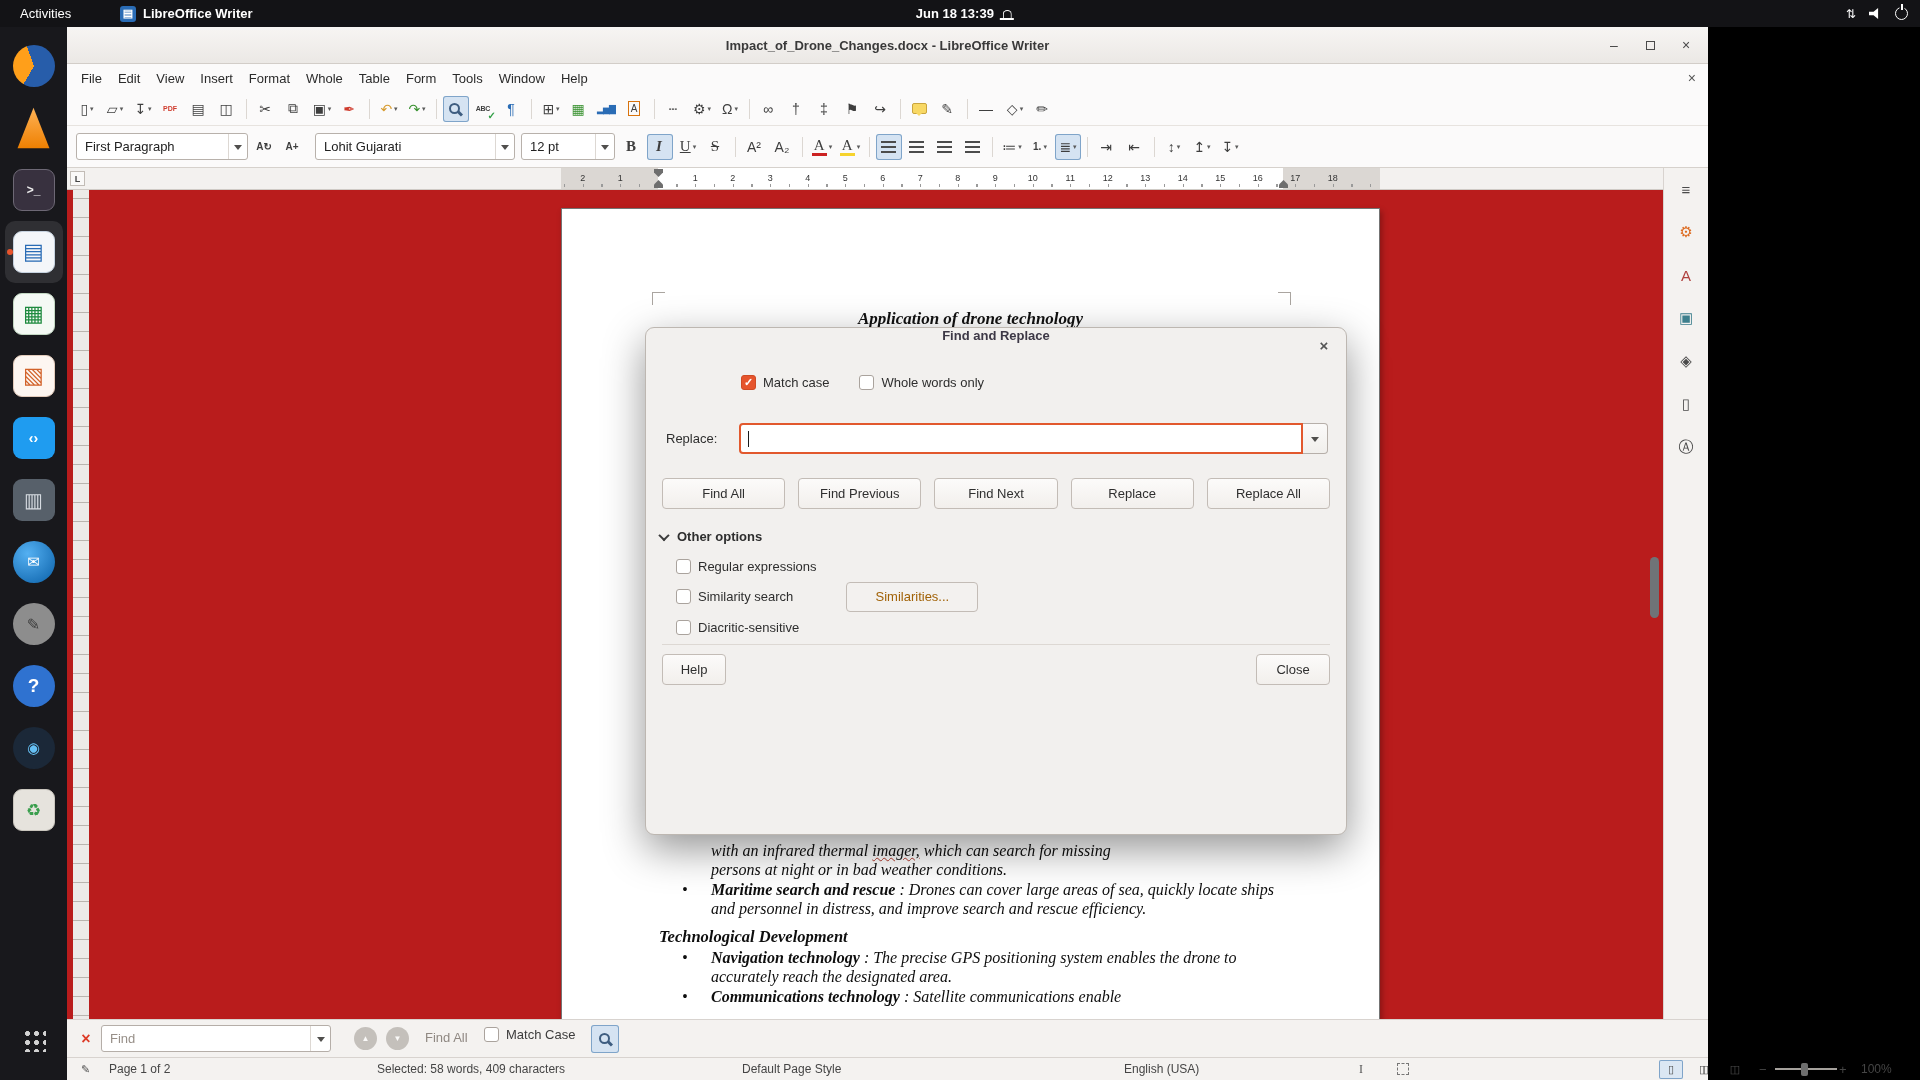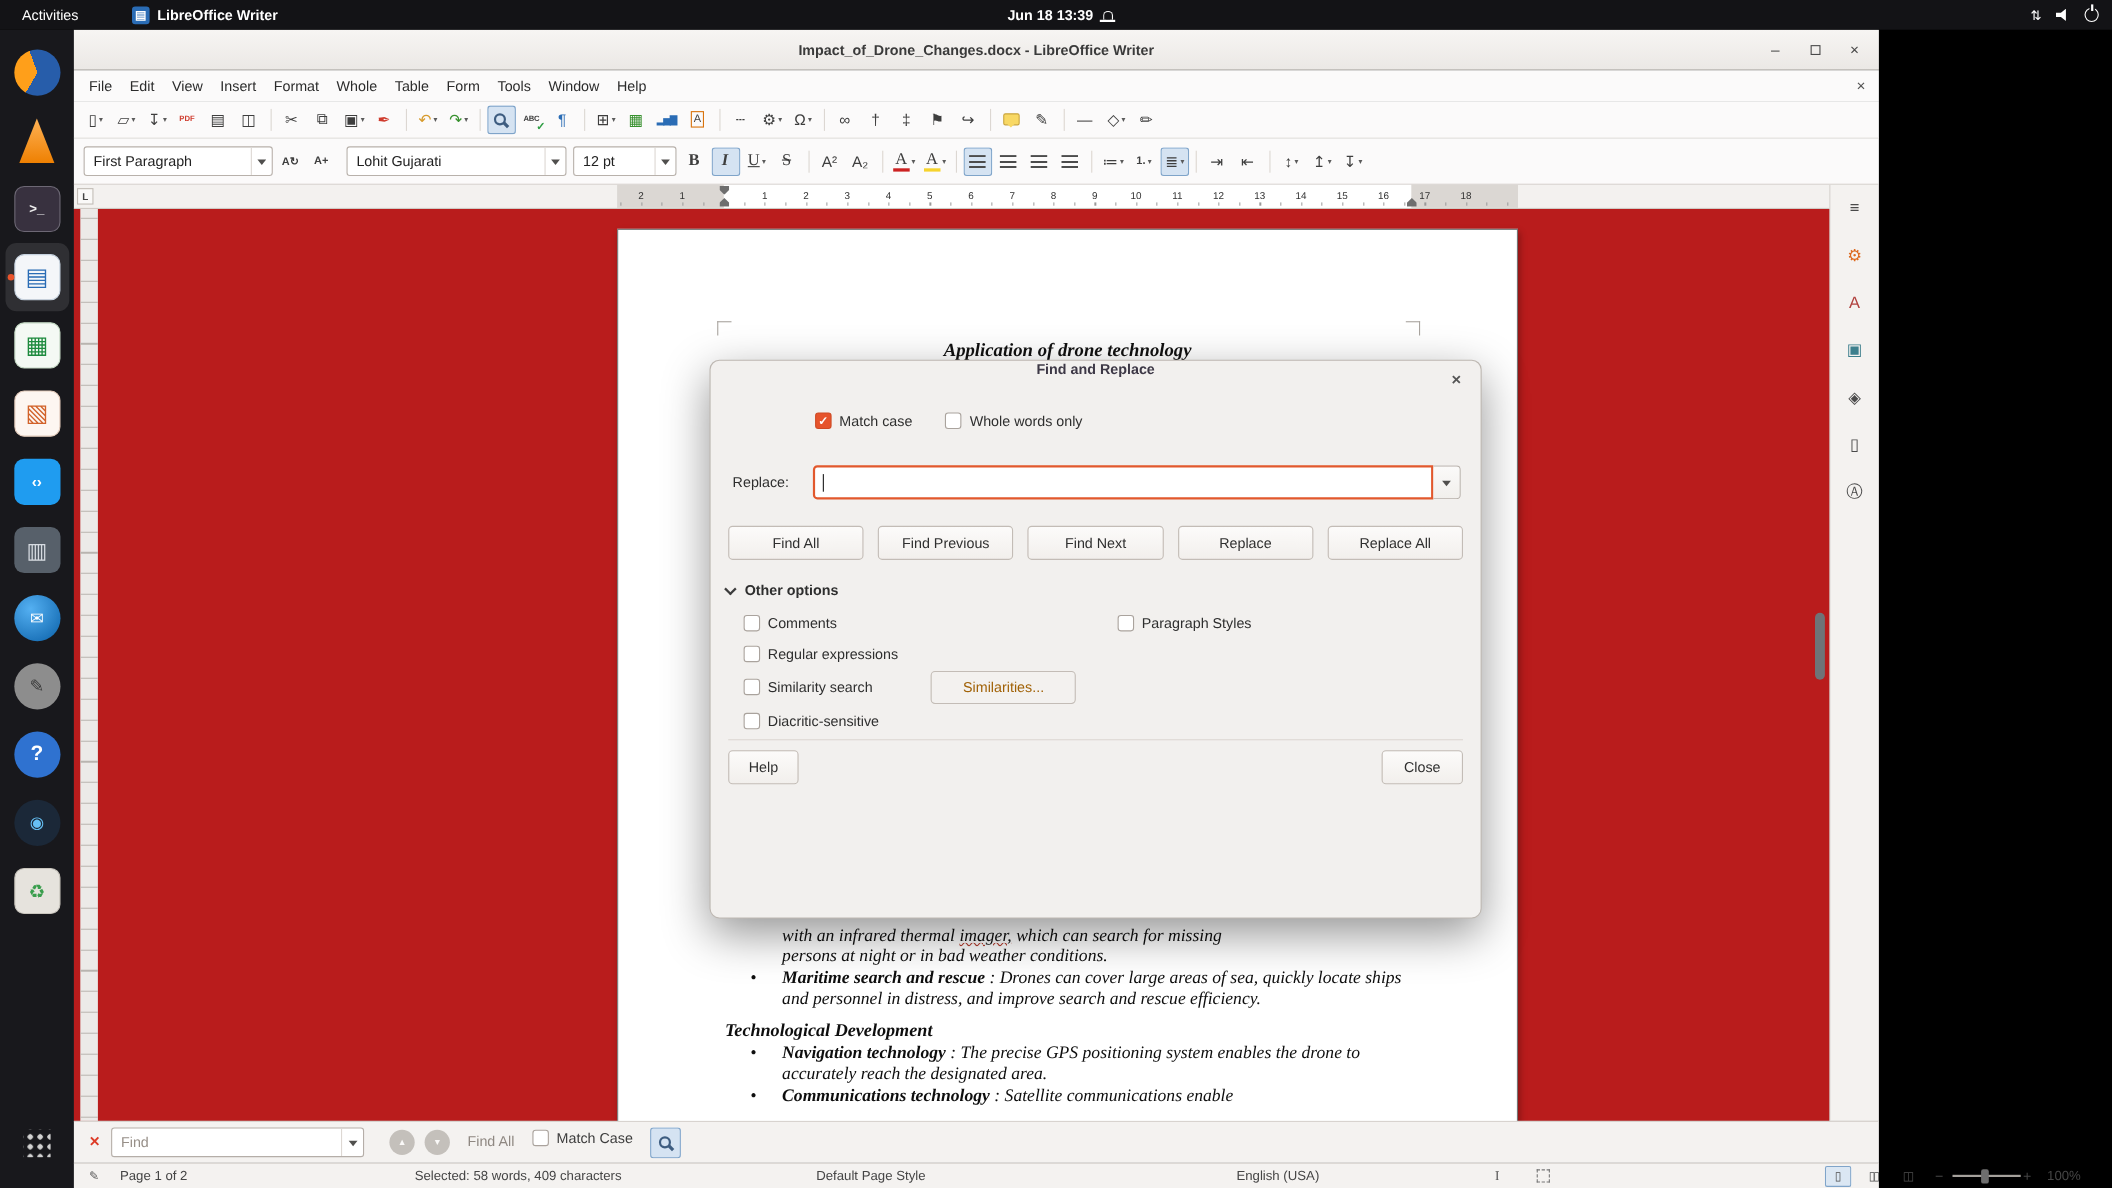--- a/index.html
+++ b/index.html
@@ -901,30 +901,20 @@
 
   <div class="expander">
     <span class="chev"></span>
     <span>Other options</span>
   </div>
 
   <div class="opts">
     <div class="opt-row">
       <label class="opt colL">
         <span class="cb"></span>
-        <span>Comments</span>
-      </label>
-      <label class="opt">
-        <span class="cb"></span>
-        <span>Paragraph Styles</span>
-      </label>
-    </div>
-    <div class="opt-row">
-      <label class="opt colL">
-        <span class="cb"></span>
         <span>Regular expressions</span>
       </label>
     </div>
     <div class="opt-row tall">
       <label class="opt">
         <span class="cb"></span>
         <span>Similarity search</span>
       </label>
       <span class="dbtn disabled simbtn">Similarities...</span>
     </div>

